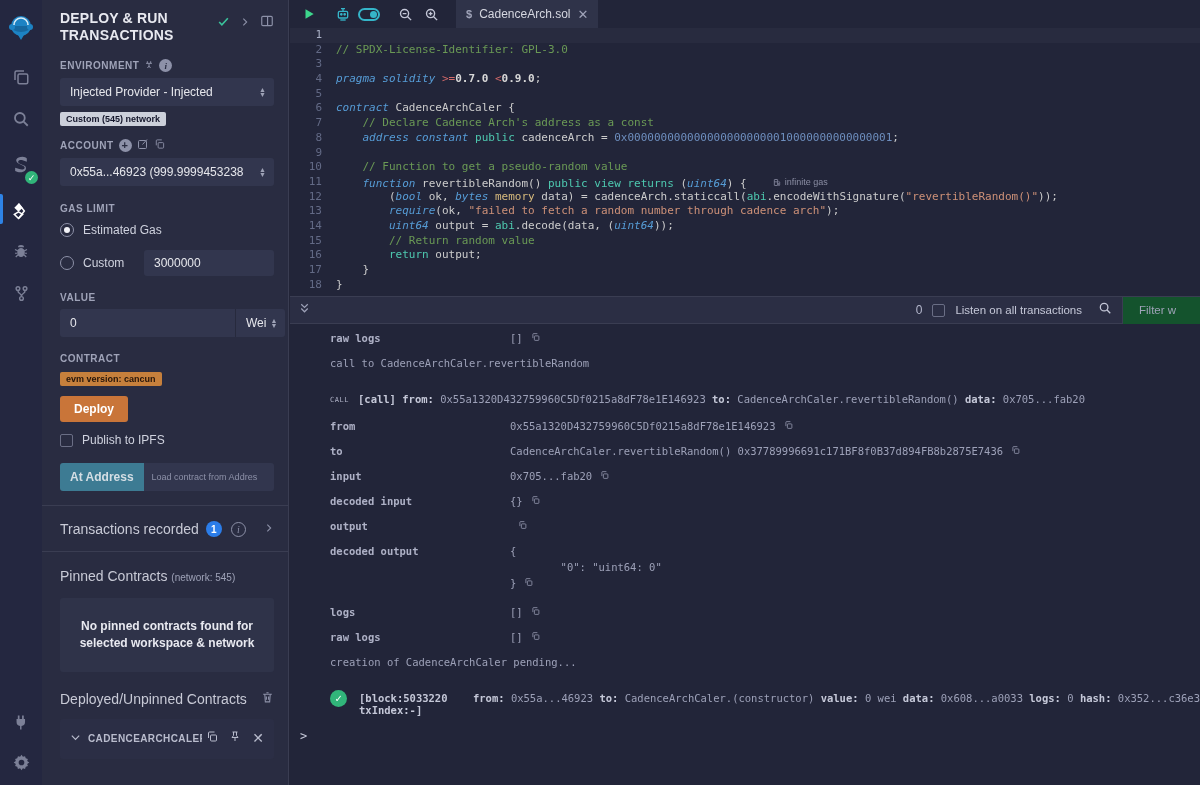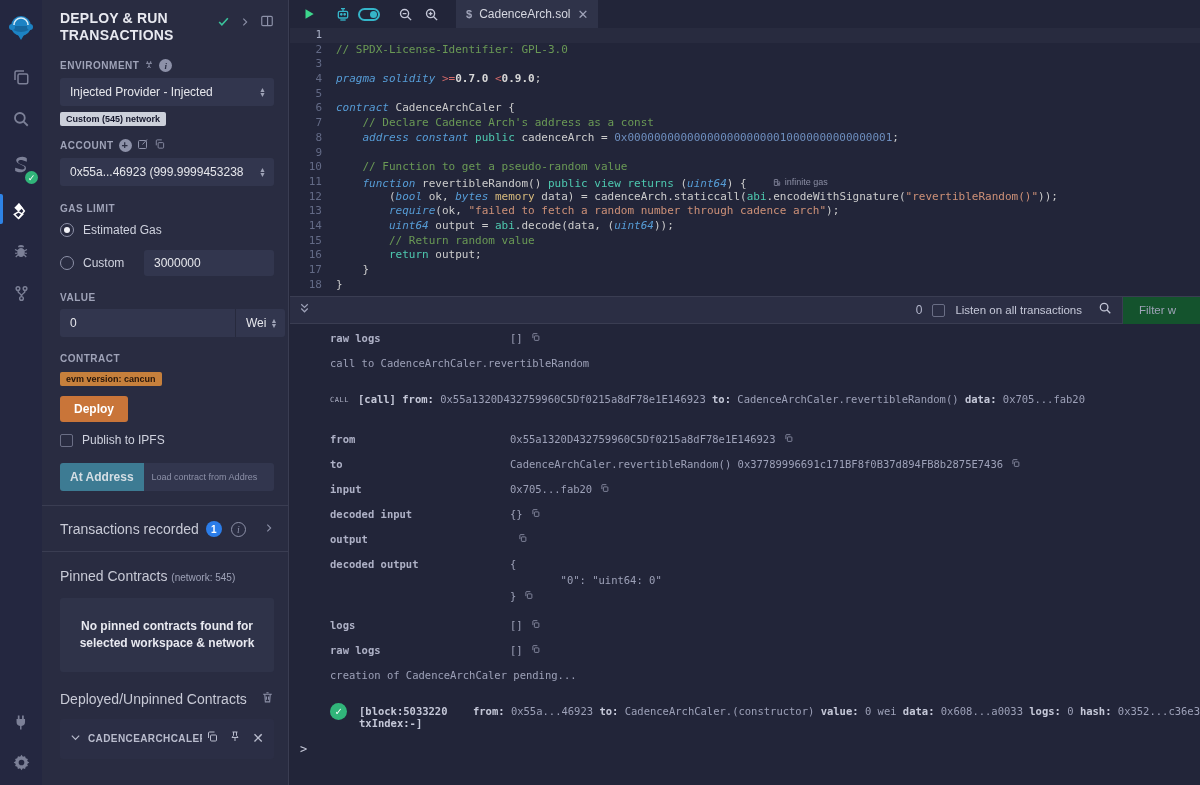--- a/index.html
+++ b/index.html
@@ -92,21 +92,21 @@
   .term-listen { color:#c5c8d8; font-size:11.5px; }
   .filter-box { width:78px; height:27px; background:#14532d; color:#9fa3b8; font-size:11.5px; display:flex; align-items:center; padding:0 16px; border-left:1px solid #3a3d52; }
   .term-body { padding:8px 0 0 40px; font-family:"DejaVu Sans Mono", monospace; font-size:10.5px; color:#9da1b8; }
   .t-row { display:flex; margin-bottom:13px; align-items:flex-start; }
   .t-key { width:180px; flex:none; font-weight:bold; color:#aeb1c6; }
   .t-val { color:#9da1b8; white-space:pre; }
   .t-copy { color:#9da1b8; margin-left:8px; cursor:pointer; display:inline-block; }
   .t-b { font-weight:bold; color:#c5c8d8; }
   .t-callbadge { width:28px; flex:none; font-size:7px; font-weight:normal; letter-spacing:.5px; color:#aeb1c6; padding-top:3px; text-transform:uppercase; }
   .t-check { width:17px; height:17px; border-radius:50%; background:#31b57a; color:#fff; display:flex; align-items:center; justify-content:center; flex:none; margin-right:12px; font-size:11px; margin-top:-2px; }
-  .mt-lg { margin-top:28px; } .mt-md { margin-top:6px; } .mt-xl { margin-top:24px; }
+  .mt-lg { margin-top:15px; } .mt-md { margin-top:6px; } .mt-xl { margin-top:24px; }
   .prompt { color:#c5c8d8; font-size:12px; margin-top:10px; margin-left:-30px; }
   .dchev { color:#9da1b8; cursor:pointer; }
 </style>
 </head>
 <body>
 
 <div class="rail">
   <div class="rail-icon rail-logo">
     <svg width="28" height="28" viewBox="0 0 28 28">
         <circle cx="14" cy="13" r="10" fill="#1d83c4"></circle>

